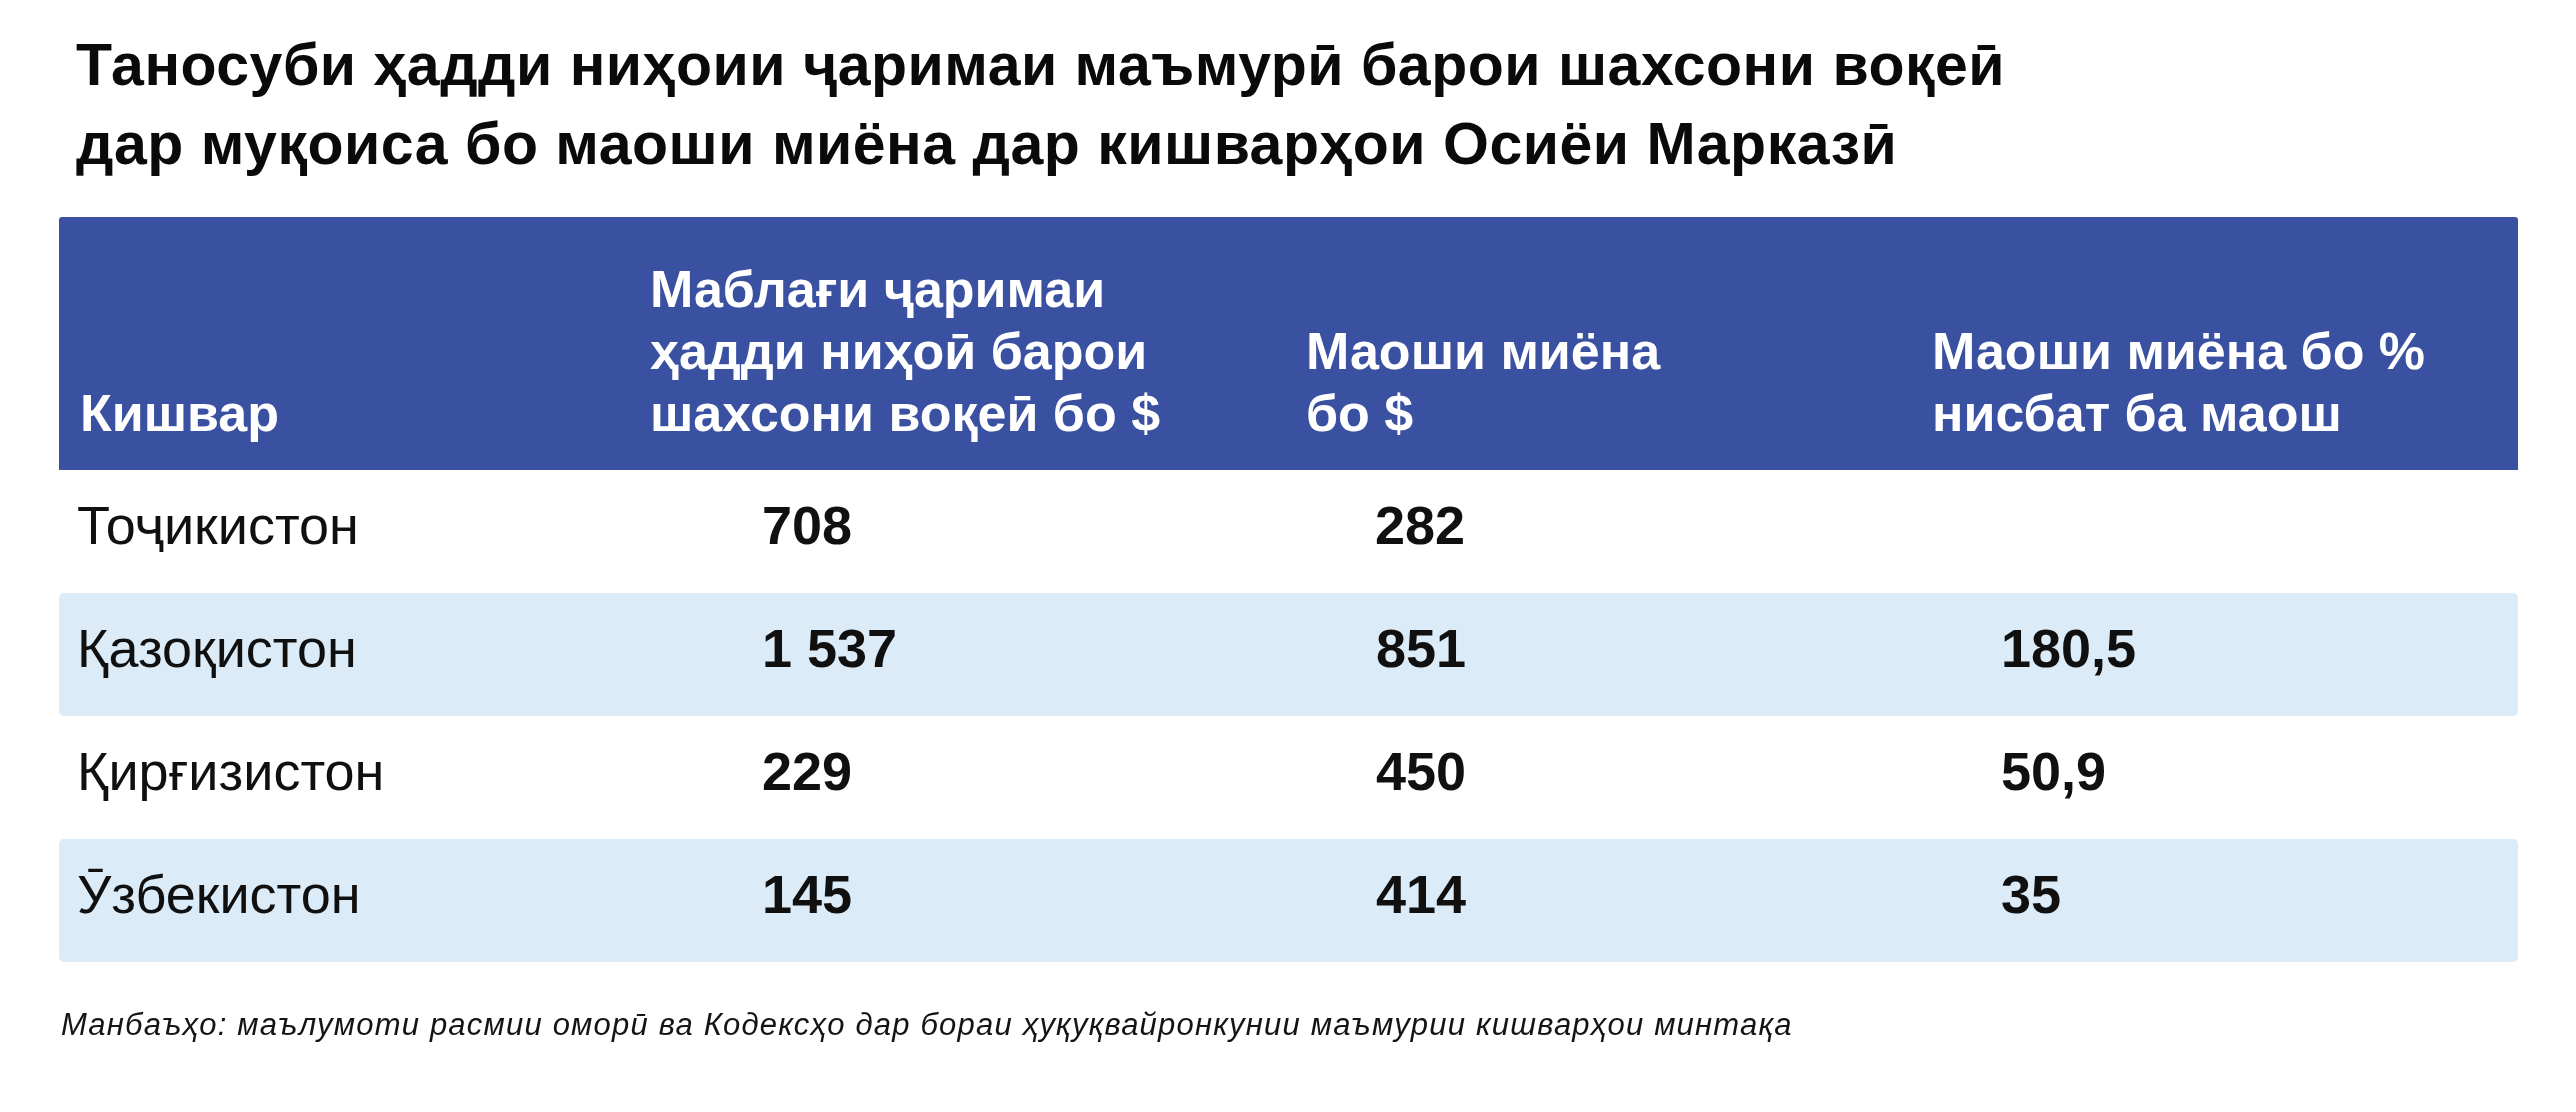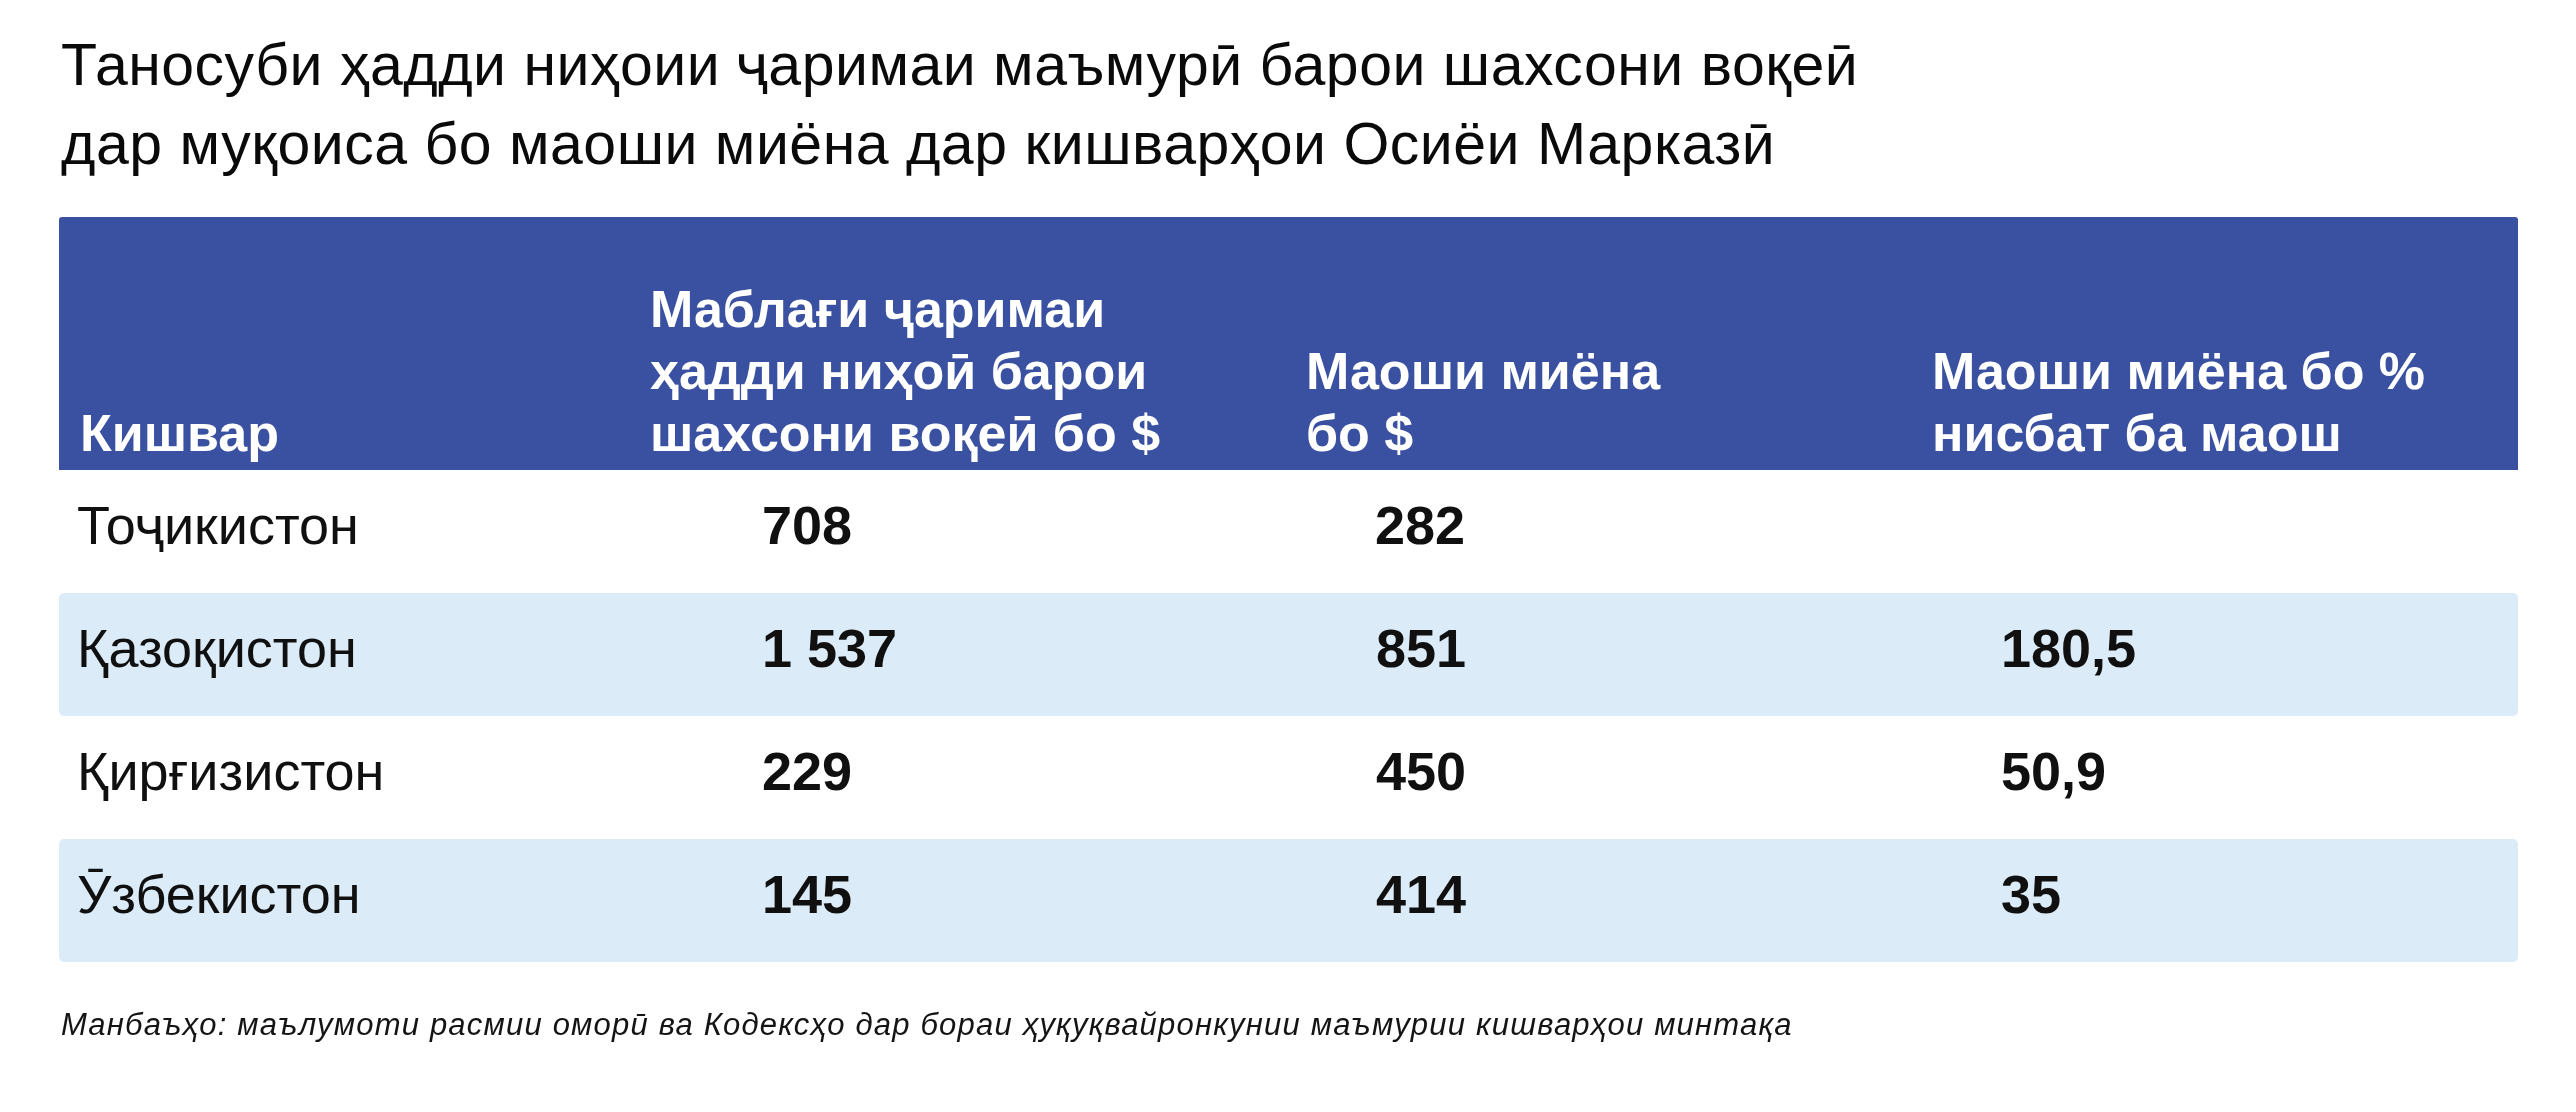--- a/index.html
+++ b/index.html
@@ -11,33 +11,33 @@
   body{
     width:2576px;height:1112px;
     background:#ffffff;
     font-family:"Liberation Sans", sans-serif;
     position:relative;
     overflow:hidden;
     color:var(--text-dark);
   }
   .page{position:absolute;inset:0;}
   .title{
-    position:absolute;left:61px;top:26px;
-    font-size:59px;font-weight:400;line-height:79px;
+    position:absolute;left:76px;top:26px;
+    font-size:59px;font-weight:700;line-height:79px;
     letter-spacing:0.5px;color:#0a0a0a;
   }
   .thead{
     position:absolute;left:59px;top:217px;width:2459px;height:253px;
     background:var(--header-blue);
     display:grid;grid-template-columns:591px 656px 626px 1fr;
     align-items:end;
     color:#ffffff;font-weight:700;font-size:52px;line-height:62px;
     border-radius:3px 3px 0 0;
   }
-  .hcell{white-space:pre-line;padding-bottom:6px;}
+  .hcell{white-space:pre-line;padding-bottom:26px;}
   .hcell.h1{padding-left:21px;}
   .tbody{position:absolute;left:59px;top:470px;width:2459px;}
   .row{
     height:123px;
     display:grid;grid-template-columns:591px 656px 626px 1fr;
     align-items:center;
     font-size:54px;color:#101010;
     padding-bottom:0;
   }
   .row:nth-child(even){background:var(--row-alt);border-radius:5px;}

